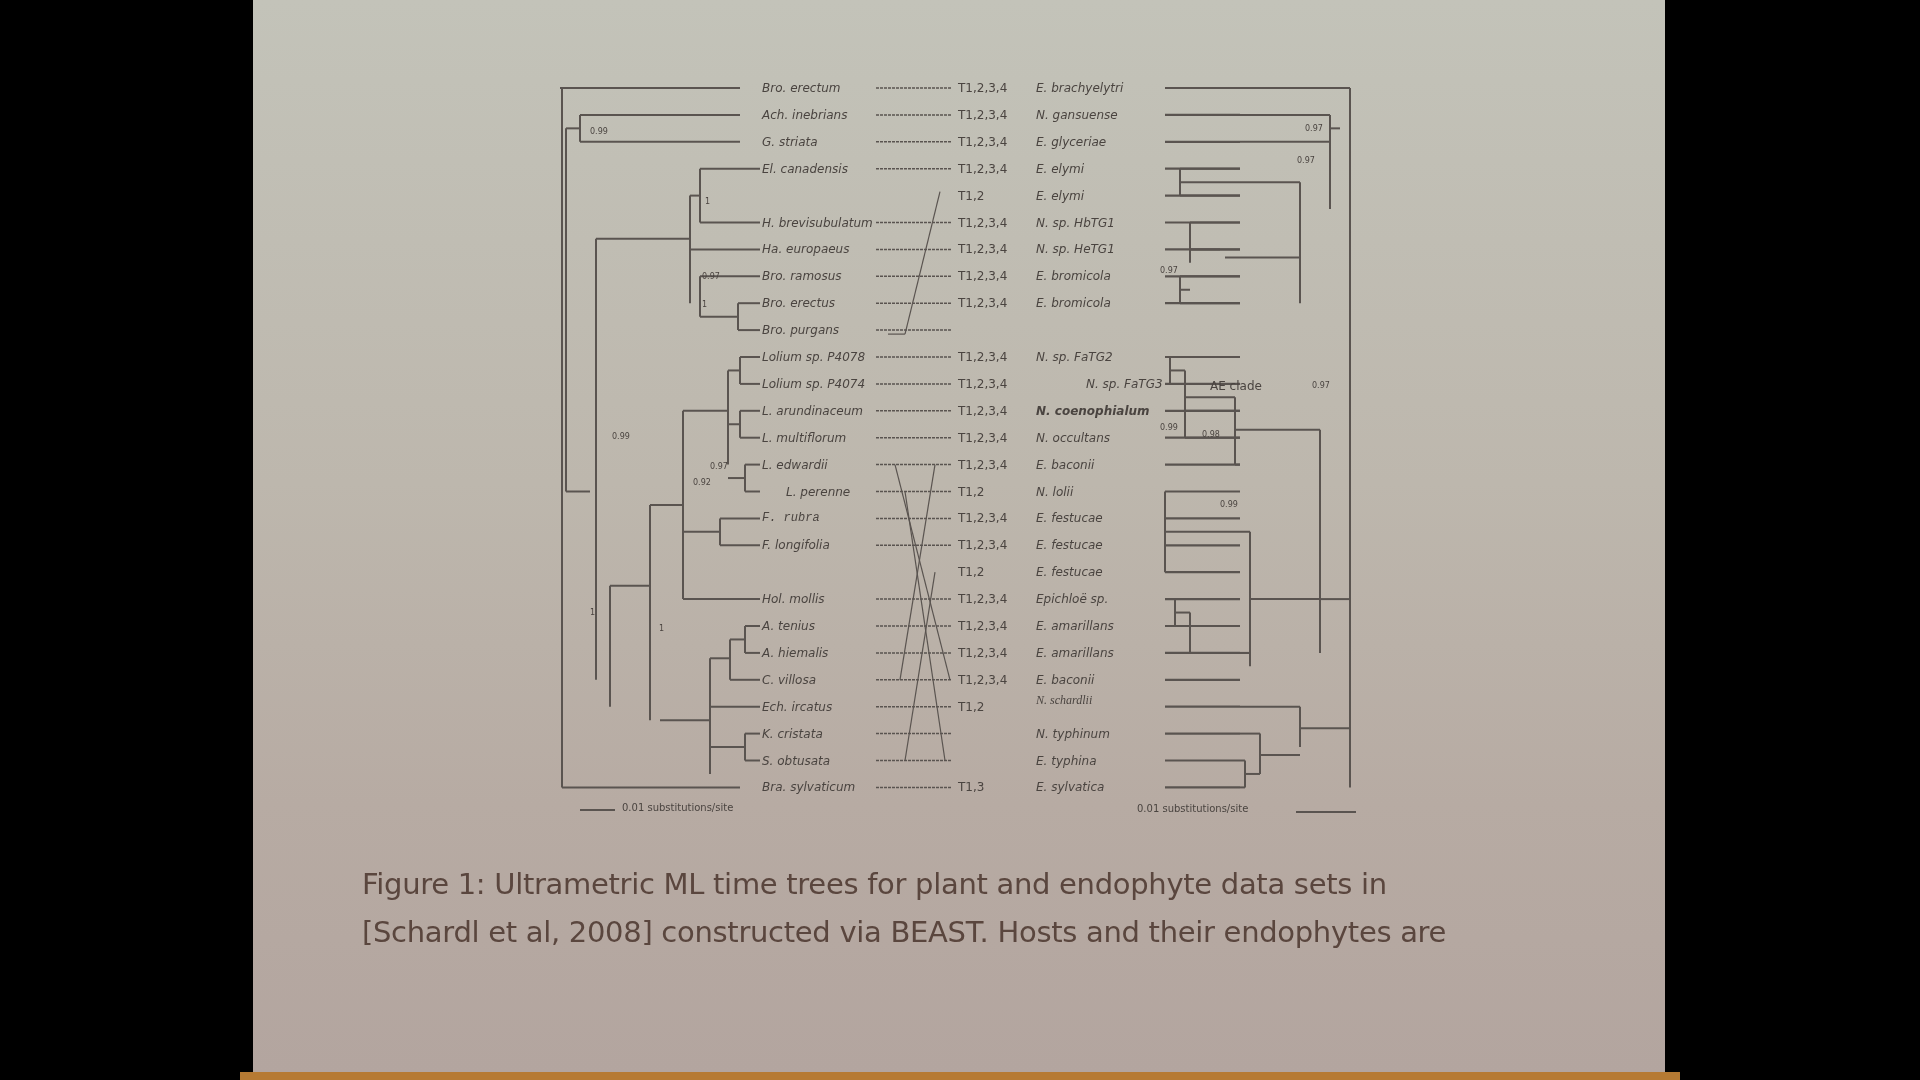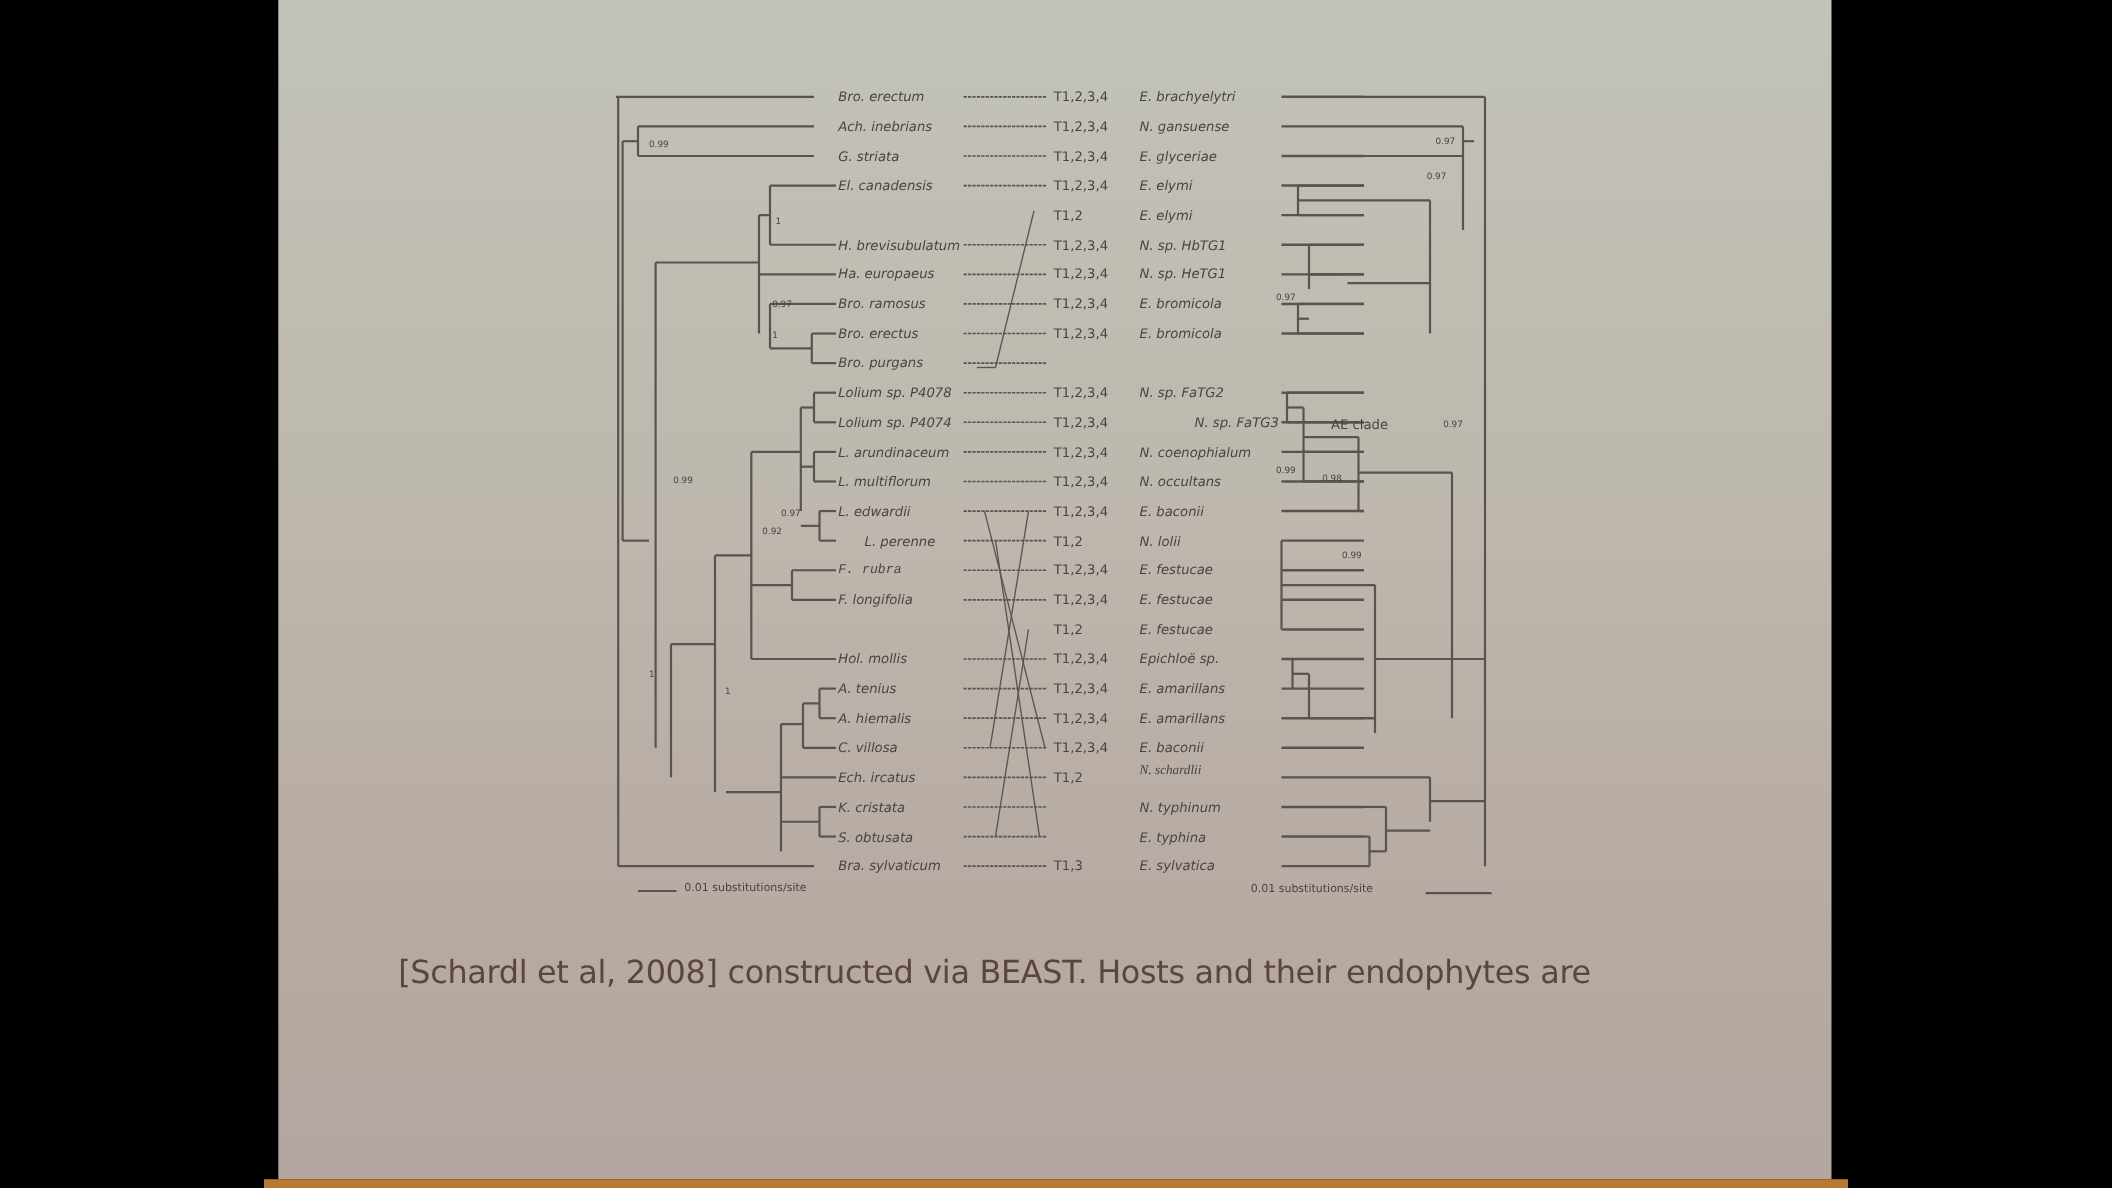--- a/index.html
+++ b/index.html
@@ -215,20 +215,21 @@
 <div class="sup" style="left:659px;top:624px">1</div>
 <div class="sup" style="left:1305px;top:124px">0.97</div>
 <div class="sup" style="left:1297px;top:156px">0.97</div>
 <div class="sup" style="left:1160px;top:266px">0.97</div>
 <div class="sup" style="left:1312px;top:381px">0.97</div>
 <div class="sup" style="left:1160px;top:423px">0.99</div>
 <div class="sup" style="left:1202px;top:430px">0.98</div>
 <div class="sup" style="left:1220px;top:500px">0.99</div>
 
 <div class="caption">
+  <span class="ln">Figure 1: Ultrametric ML time trees for plant and endophyte data sets in</span>
   <span class="ln">[Schardl et al, 2008] constructed via BEAST. Hosts and their endophytes are</span>
 </div>
 
 <div class="lbl" style="left: 762px; top: 81px;">Bro. erectum</div>
 <div class="tl" style="left: 958px; top: 81px;">T1,2,3,4</div>
 <div class="lbl" style="left: 1036px; top: 81px;">E. brachyelytri</div>
 <div class="lbl" style="left: 762px; top: 107.9px;">Ach. inebrians</div>
 <div class="tl" style="left: 958px; top: 107.9px;">T1,2,3,4</div>
 <div class="lbl" style="left: 1036px; top: 107.9px;">N. gansuense</div>
 <div class="lbl" style="left: 762px; top: 134.8px;">G. striata</div>
@@ -253,21 +254,21 @@
 <div class="lbl" style="left: 1036px; top: 296.2px;">E. bromicola</div>
 <div class="lbl" style="left: 762px; top: 323.1px;">Bro. purgans</div>
 <div class="lbl" style="left: 762px; top: 350px;">Lolium sp. P4078</div>
 <div class="tl" style="left: 958px; top: 350px;">T1,2,3,4</div>
 <div class="lbl" style="left: 1036px; top: 350px;">N. sp. FaTG2</div>
 <div class="lbl" style="left: 762px; top: 376.9px;">Lolium sp. P4074</div>
 <div class="tl" style="left: 958px; top: 376.9px;">T1,2,3,4</div>
 <div class="lbl" style="left: 1086px; top: 376.9px;">N. sp. FaTG3</div>
 <div class="lbl" style="left: 762px; top: 403.8px;">L. arundinaceum</div>
 <div class="tl" style="left: 958px; top: 403.8px;">T1,2,3,4</div>
-<div class="lbl" style="left: 1036px; top: 403.8px;">N. coenophialum</div>
+<div class="lbl" style="left: 1036px; top: 403.8px; font-weight: bold;">N. coenophialum</div>
 <div class="lbl" style="left: 762px; top: 430.7px;">L. multiflorum</div>
 <div class="tl" style="left: 958px; top: 430.7px;">T1,2,3,4</div>
 <div class="lbl" style="left: 1036px; top: 430.7px;">N. occultans</div>
 <div class="lbl" style="left: 762px; top: 457.6px;">L. edwardii</div>
 <div class="tl" style="left: 958px; top: 457.6px;">T1,2,3,4</div>
 <div class="lbl" style="left: 1036px; top: 457.6px;">E. baconii</div>
 <div class="lbl" style="left: 786px; top: 484.5px;">L. perenne</div>
 <div class="tl" style="left: 958px; top: 484.5px;">T1,2</div>
 <div class="lbl" style="left: 1036px; top: 484.5px;">N. lolii</div>
 <div class="lbl" style="left: 762px; top: 511.4px; font-family: Liberation Mono, monospace;">F. rubra</div>

